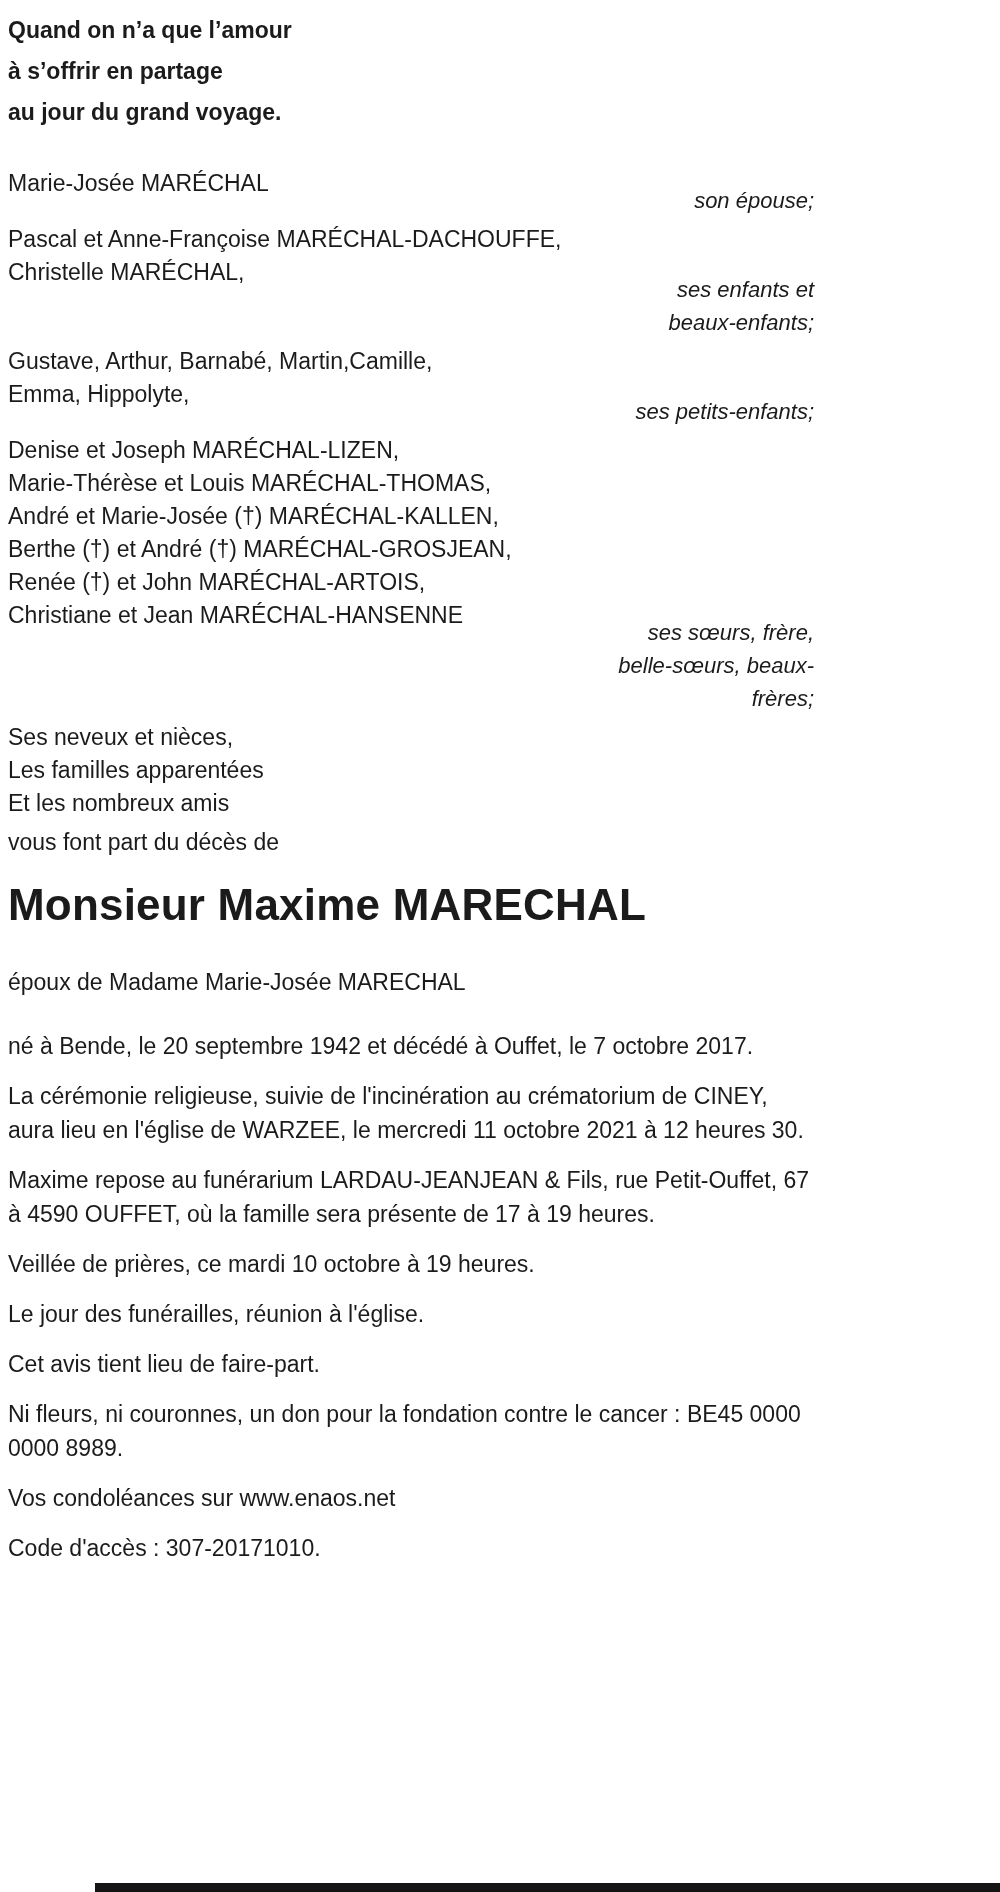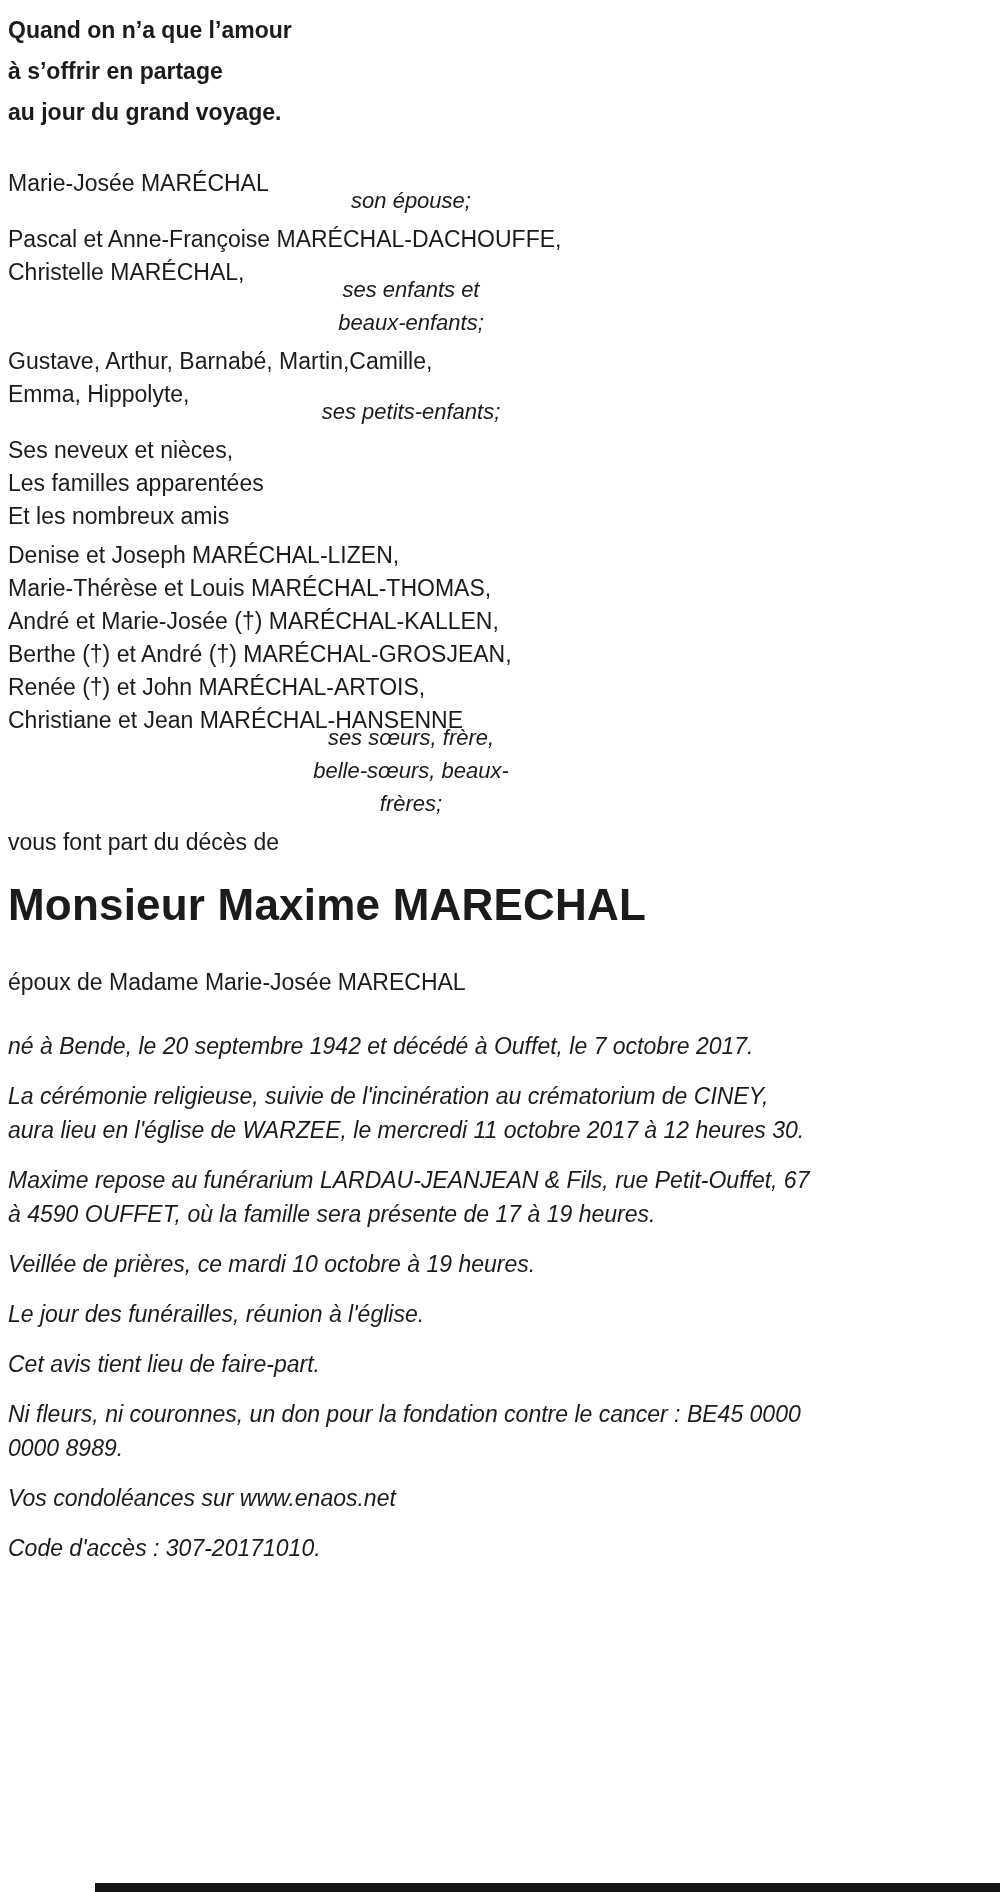--- a/index.html
+++ b/index.html
@@ -25,21 +25,21 @@
   .family-section { margin-bottom: 6px; }
   .name-line {
     font-size: 23px;
     line-height: 33px;
   }
   .relations { margin-top: -16px; }
   .relation-line {
     font-style: italic;
     font-size: 22px;
     line-height: 33px;
-    text-align: center;
+    text-align: right;
   }
 
   .intro-line {
     font-size: 23px;
     line-height: 33px;
   }
 
   h1.deceased {
     margin: 26px 0 0 0;
     font-size: 44px;
@@ -52,21 +52,20 @@
     margin-top: 40px;
     font-size: 23px;
     line-height: 34px;
   }
 
   .details { margin-top: 30px; }
   .para {
     font-size: 23px;
     line-height: 34px;
     margin: 16px 0 9px 0;
-    font-style: italic;
   }
 
   .bottom-bar {
     position: absolute;
     left: 95px;
     right: 0;
     bottom: 0;
     height: 9px;
     background: #141414;
   }
@@ -108,51 +107,51 @@
         <div class="name-line">Gustave, Arthur, Barnabé, Martin,Camille,</div>
         <div class="name-line">Emma, Hippolyte,</div>
       </div>
       <div class="relations">
         <div class="relation-line">ses petits-enfants;</div>
       </div>
     </section>
 
     <section class="family-section">
       <div class="names">
-        <div class="name-line">Ses neveux et nièces,</div>
-        <div class="name-line">Les familles apparentées</div>
-        <div class="name-line">Et les nombreux amis</div>
-      </div>
-    </section>
-
-    <section class="family-section">
-      <div class="names">
         <div class="name-line">Denise et Joseph MARÉCHAL-LIZEN,</div>
         <div class="name-line">Marie-Thérèse et Louis MARÉCHAL-THOMAS,</div>
         <div class="name-line">André et Marie-Josée (†) MARÉCHAL-KALLEN,</div>
         <div class="name-line">Berthe (†) et André (†) MARÉCHAL-GROSJEAN,</div>
         <div class="name-line">Renée (†) et John MARÉCHAL-ARTOIS,</div>
         <div class="name-line">Christiane et Jean MARÉCHAL-HANSENNE</div>
       </div>
       <div class="relations">
         <div class="relation-line">ses sœurs, frère,</div>
         <div class="relation-line">belle-sœurs, beaux-</div>
         <div class="relation-line">frères;</div>
       </div>
     </section>
 
+    <section class="family-section">
+      <div class="names">
+        <div class="name-line">Ses neveux et nièces,</div>
+        <div class="name-line">Les familles apparentées</div>
+        <div class="name-line">Et les nombreux amis</div>
+      </div>
+    </section>
+
     <div class="intro-line">vous font part du décès de</div>
 
     <h1 class="deceased">Monsieur Maxime MARECHAL</h1>
 
     <div class="spouse-line">époux de Madame Marie-Josée MARECHAL</div>
 
     <div class="details">
       <p class="para">né à Bende, le 20 septembre 1942 et décédé à Ouffet, le 7 octobre 2017.</p>
-      <p class="para">La cérémonie religieuse, suivie de l'incinération au crématorium de CINEY, aura lieu en l'église de WARZEE, le mercredi 11 octobre 2017 à 12 heures 30.</p>
+      <p class="para">La cérémonie religieuse, suivie de l'incinération au crématorium de CINEY, aura lieu en l'église de WARZEE, le mercredi 11 octobre 2021 à 12 heures 30.</p>
       <p class="para">Maxime repose au funérarium LARDAU-JEANJEAN &amp; Fils, rue Petit-Ouffet, 67 à 4590 OUFFET, où la famille sera présente de 17 à 19 heures.</p>
       <p class="para">Veillée de prières, ce mardi 10 octobre à 19 heures.</p>
       <p class="para">Le jour des funérailles, réunion à l'église.</p>
       <p class="para">Cet avis tient lieu de faire-part.</p>
       <p class="para">Ni fleurs, ni couronnes, un don pour la fondation contre le cancer : BE45 0000 0000 8989.</p>
       <p class="para">Vos condoléances sur www.enaos.net</p>
       <p class="para">Code d'accès : 307-20171010.</p>
     </div>
 
   </div>

